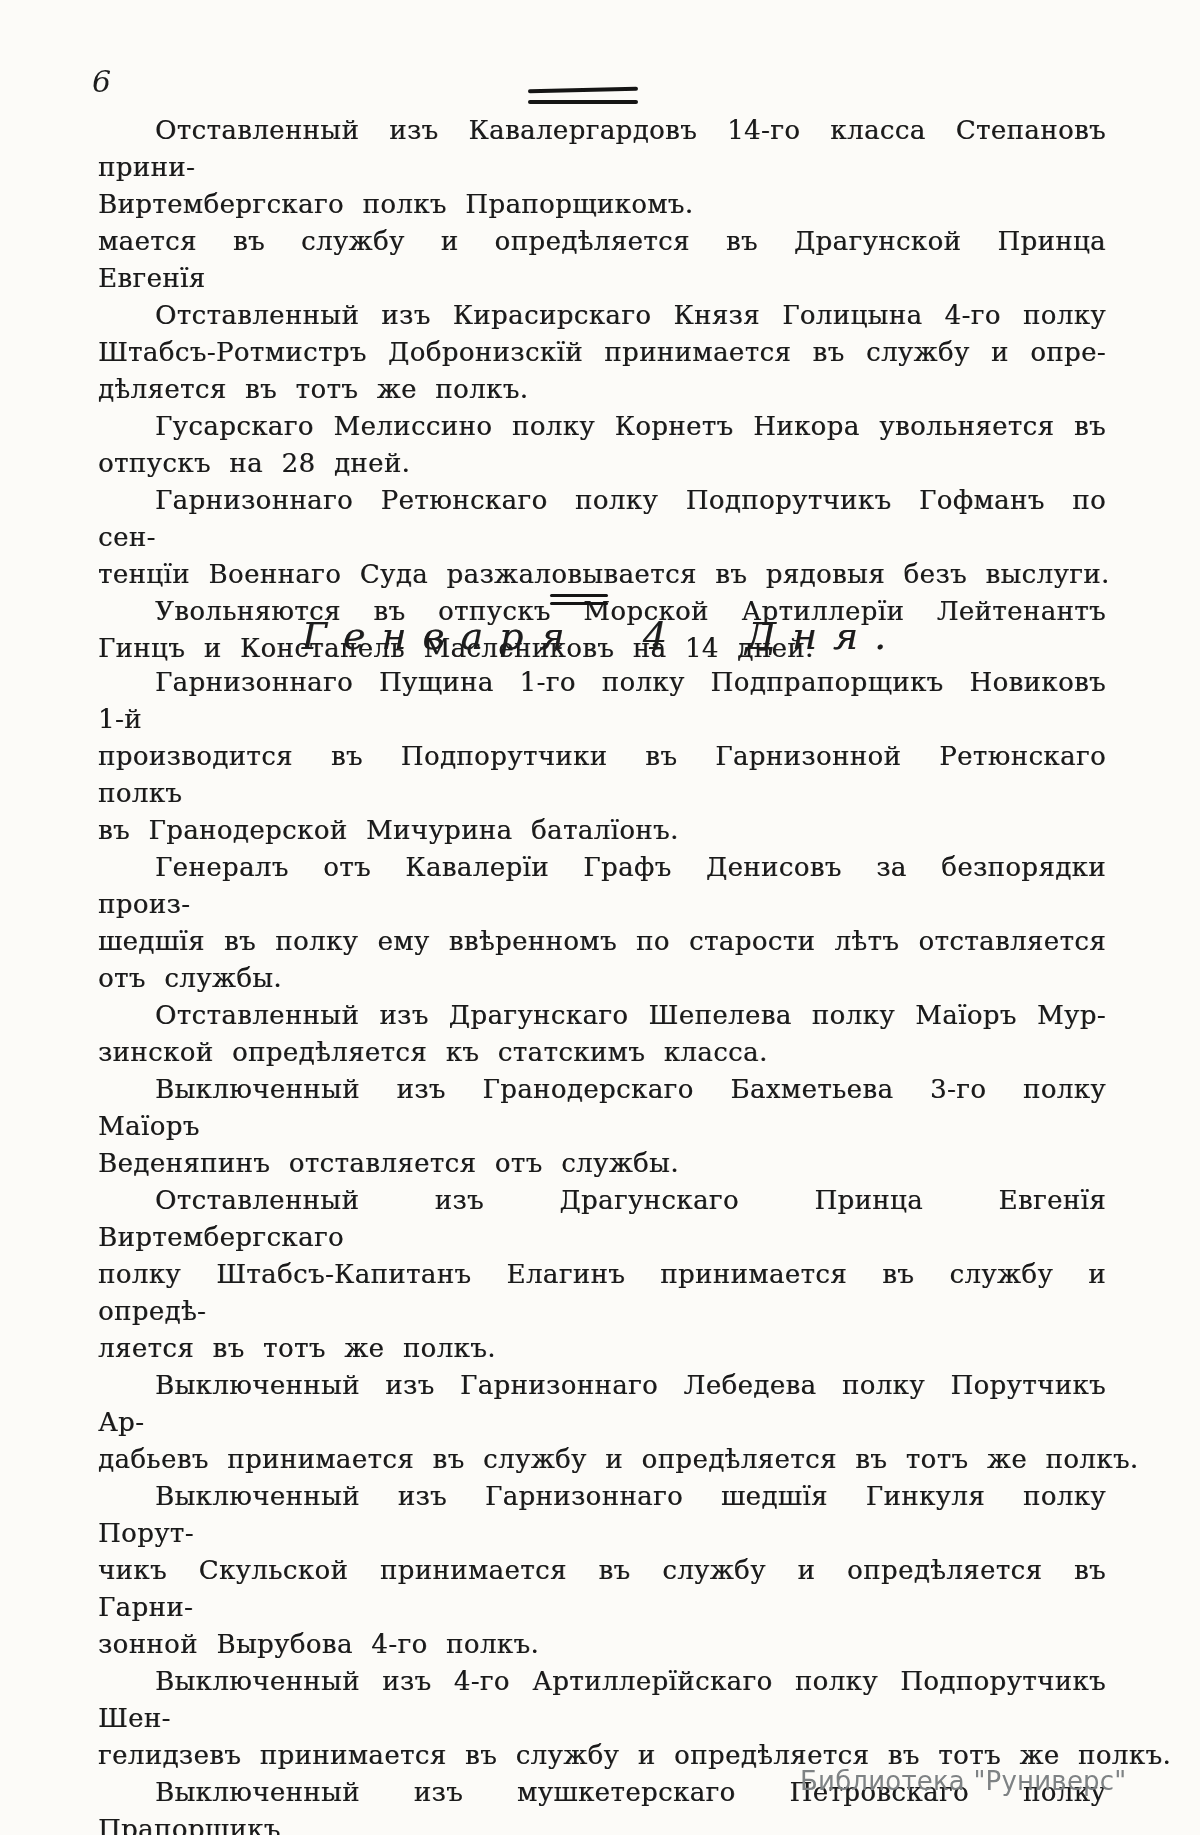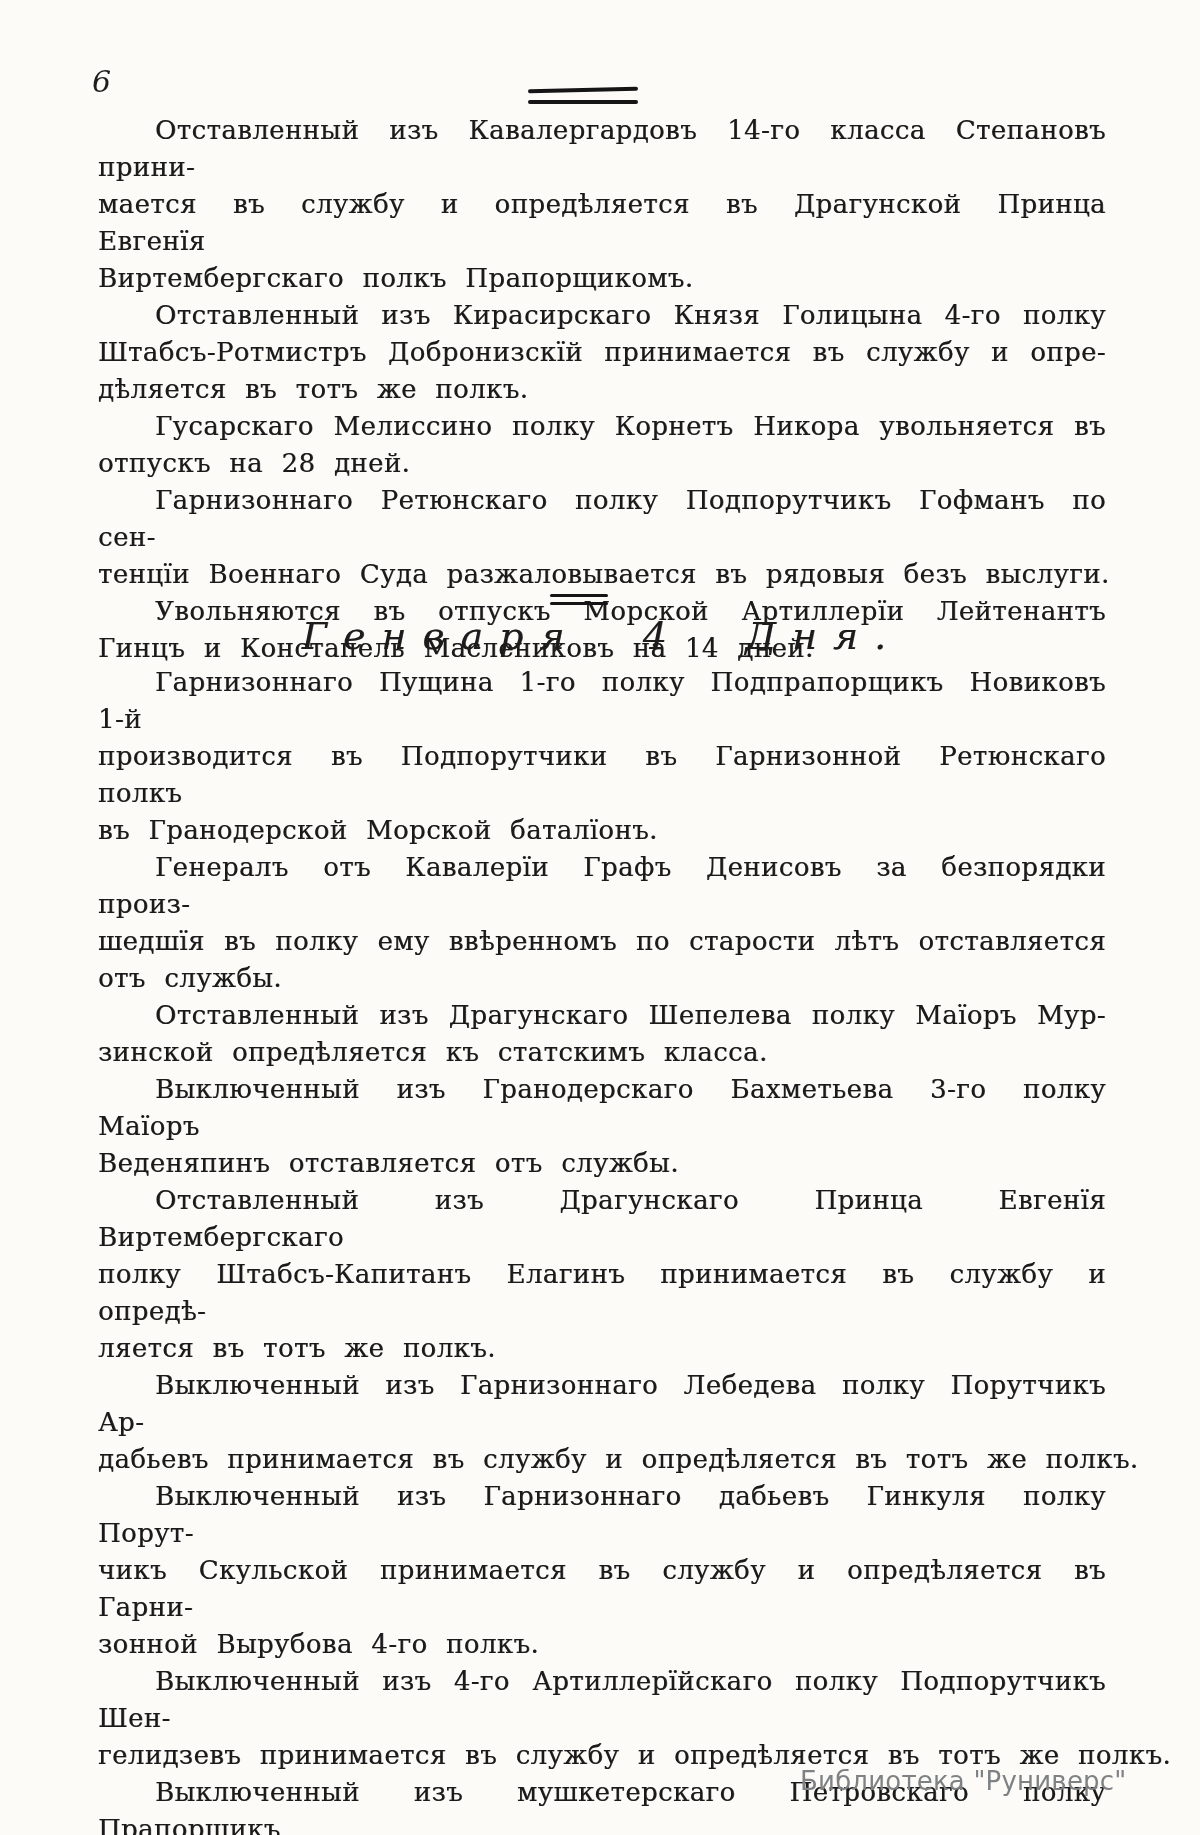--- a/index.html
+++ b/index.html
@@ -105,22 +105,22 @@
 
   <div class="page-number">6</div>
 
   <div class="rule rule-top">
     <div class="bar"></div>
     <div class="bar"></div>
   </div>
 
   <div class="text-block intro" id="intro-block">
       <div class="line first fill">Отставленный изъ Кавалергардовъ 14-го класса Степановъ прини-</div>
+      <div class="line">Виртембергскаго полкъ Прапорщикомъ.</div>
       <div class="line fill">мается въ службу и опредѣляется въ Драгунской Принца Евгенїя</div>
-      <div class="line">Виртембергскаго полкъ Прапорщикомъ.</div>
       <div class="line first fill">Отставленный изъ Кирасирскаго Князя Голицына 4-го полку</div>
       <div class="line fill">Штабсъ-Ротмистръ Добронизскїй принимается въ службу и опре-</div>
       <div class="line">дѣляется въ тотъ же полкъ.</div>
       <div class="line first fill">Гусарскаго Мелиссино полку Корнетъ Никора увольняется въ</div>
       <div class="line">отпускъ на 28 дней.</div>
       <div class="line first fill">Гарнизоннаго Ретюнскаго полку Подпорутчикъ Гофманъ по сен-</div>
       <div class="line">тенцїи Военнаго Суда разжаловывается въ рядовыя безъ выслуги.</div>
       <div class="line first fill">Увольняются въ отпускъ Морской Артиллерїи Лейтенантъ</div>
       <div class="line">Гинцъ и Констапель Маслениковъ на 14 дней.</div>
     </div>
@@ -128,34 +128,34 @@
   <div class="rule rule-mid">
     <div class="bar"></div>
     <div class="bar"></div>
   </div>
 
   <div class="date-heading">Генваря 4 Дня.</div>
 
   <div class="text-block day" id="day-block">
       <div class="line first fill">Гарнизоннаго Пущина 1-го полку Подпрапорщикъ Новиковъ 1-й</div>
       <div class="line fill">производится въ Подпорутчики въ Гарнизонной Ретюнскаго полкъ</div>
-      <div class="line">въ Гранодерской Морской баталїонъ.</div>
+      <div class="line">въ Гранодерской Мичурина баталїонъ.</div>
       <div class="line first fill">Генералъ отъ Кавалерїи Графъ Денисовъ за безпорядки произ-</div>
       <div class="line fill">шедшїя въ полку ему ввѣренномъ по старости лѣтъ отставляется</div>
       <div class="line">отъ службы.</div>
       <div class="line first fill">Отставленный изъ Драгунскаго Шепелева полку Маїоръ Мур-</div>
       <div class="line">зинской опредѣляется къ статскимъ класса.</div>
       <div class="line first fill">Выключенный изъ Гранодерскаго Бахметьева 3-го полку Маїоръ</div>
       <div class="line">Веденяпинъ отставляется отъ службы.</div>
       <div class="line first fill">Отставленный изъ Драгунскаго Принца Евгенїя Виртембергскаго</div>
       <div class="line fill">полку Штабсъ-Капитанъ Елагинъ принимается въ службу и опредѣ-</div>
       <div class="line">ляется въ тотъ же полкъ.</div>
       <div class="line first fill">Выключенный изъ Гарнизоннаго Лебедева полку Порутчикъ Ар-</div>
       <div class="line">дабьевъ принимается въ службу и опредѣляется въ тотъ же полкъ.</div>
-      <div class="line first fill">Выключенный изъ Гарнизоннаго дабьевъ Гинкуля полку Порут-</div>
+      <div class="line first fill">Выключенный изъ Гарнизоннаго шедшїя Гинкуля полку Порут-</div>
       <div class="line fill">чикъ Скульской принимается въ службу и опредѣляется въ Гарни-</div>
       <div class="line">зонной Вырубова 4-го полкъ.</div>
       <div class="line first fill">Выключенный изъ 4-го Артиллерїйскаго полку Подпорутчикъ Шен-</div>
       <div class="line">гелидзевъ принимается въ службу и опредѣляется въ тотъ же полкъ.</div>
       <div class="line first fill">Выключенный изъ мушкетерскаго Петровскаго полку Прапорщикъ</div>
     </div>
 
   <div class="watermark">Библиотека "Руниверс"</div>
 
 </div>

